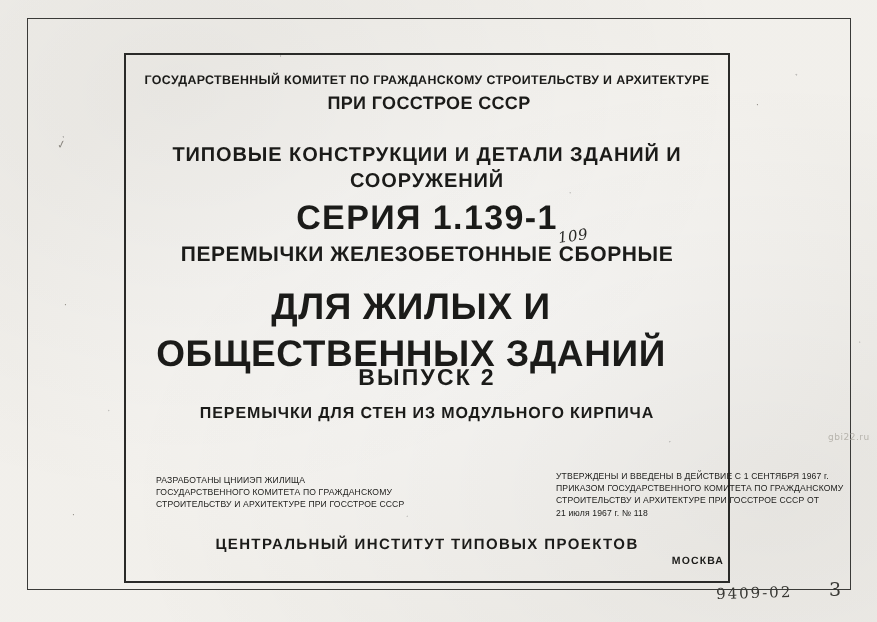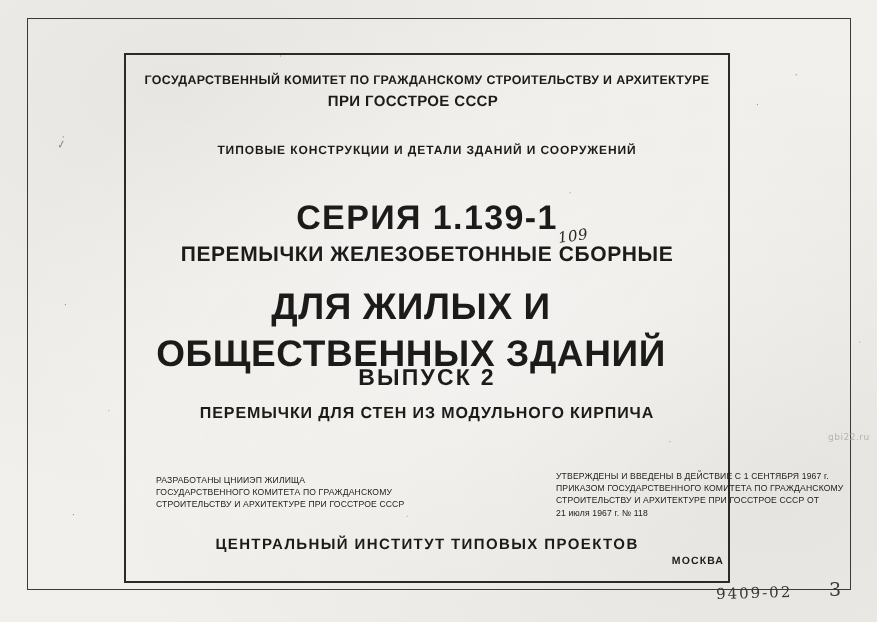--- a/index.html
+++ b/index.html
@@ -76,26 +76,26 @@
     letter-spacing: 0.4px;
     font-weight: bold;
     text-rendering: geometricPrecision;
   }
 
   #org-line1 {
     left: 130px; top: 73px; width: 594px;
     font-size: 12.4px; letter-spacing: 0.35px;
   }
   #org-line2 {
-    left: 116px; top: 92px; width: 594px;
-    font-size: 15px; letter-spacing: 0.35px;
+    left: 132px; top: 92px; width: 594px;
+    font-size: 18px; letter-spacing: 0.35px;
   }
   #subtitle {
     left: 130px; top: 143px; width: 594px;
-    font-size: 12px; letter-spacing: 0.9px;
+    font-size: 20px; letter-spacing: 0.9px;
   }
   #series {
     left: 130px; top: 197px; width: 594px;
     font-size: 34px; letter-spacing: 1.4px;
   }
   #main-l1 {
     left: 120px; top: 242px; width: 614px;
     font-size: 21px; letter-spacing: 0.6px;
   }
   #main-l2 {

